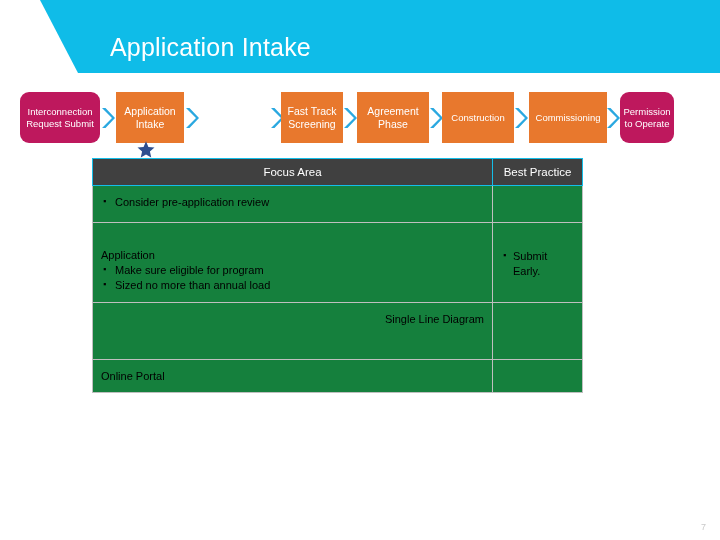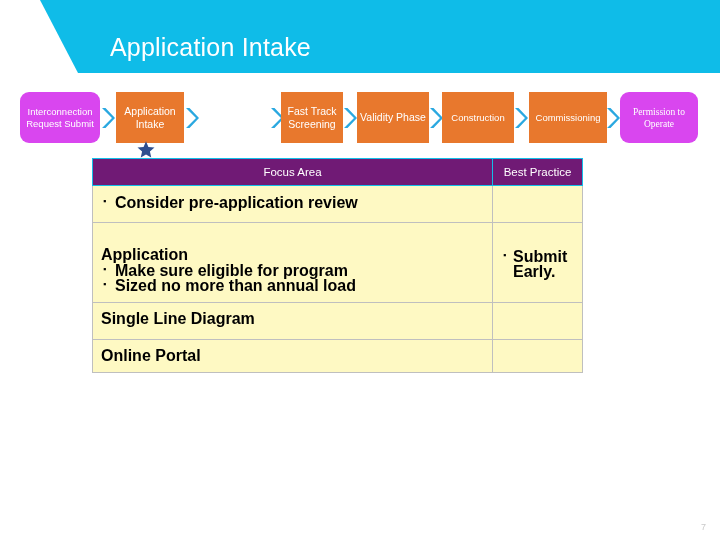--- a/index.html
+++ b/index.html
@@ -51,21 +51,21 @@
     align-items: center;
     justify-content: center;
     text-align: center;
     color: #ffffff;
     font-size: 9.5px;
     line-height: 12px;
     box-sizing: border-box;
     padding: 2px 3px;
   }
   .flow-step.orange { background: #E8782D; }
-  .flow-step.blue   { background: #d946ef; border-radius: 9px; }
+  .flow-step.blue   { background: #be185d; border-radius: 9px; }
   .flow-step.big    { font-size: 10.5px; line-height: 13px; }
 
   .flow-arrow {
     position: absolute;
     top: 19px;
     width: 14px;
     height: 22px;
     color: #2AA8E0;
   }
   .flow-arrow svg { display: block; }
@@ -88,39 +88,38 @@
     width: 490px;
     border-collapse: collapse;
     table-layout: fixed;
   }
   #focus-table td, #focus-table th {
     border: 1px solid #BFBFBF;
     vertical-align: top;
     box-sizing: border-box;
   }
   #focus-table thead th {
-    background: #701a75;
+    background: #404040;
     color: #ffffff;
     font-size: 11.5px;
     font-weight: normal;
     text-align: center;
     height: 27px;
     vertical-align: middle;
     border-color: #14BEE8;
   }
   .col-focus { width: 400px; }
   .col-best  { width: 90px; margin-top: 20px; }
 
   #focus-table tbody td {
-    background: #fef9c3;
-    font-size: 16px;
+    background: #15803d;
+    font-size: 11px;
     color: #000000;
     padding: 9px 8px 6px 8px;
     line-height: 14px;
-    font-weight: bold;
   }
   .cell-inner { margin: 0; }
   .cell-heading { margin: 16px 0 1px 0; }
   .bullet-list {
     margin: 0;
     padding: 0;
     list-style: none;
   }
   .bullet-list li {
     position: relative;
@@ -133,21 +132,21 @@
     left: 2px;
     top: -1px;
     font-size: 9px;
   }
   .best-cell { padding-top: 26px !important; }
   .best-cell .bullet-list li { padding-left: 12px; }
 
   
   .row-h1 td { height: 37px; }
   .row-h2 td { height: 80px; }
-  .row-h3 td { height: 37px; }
+  .row-h3 td { height: 57px; text-align: right; }
   .row-h4 td { height: 45px; }
   .row-h5 td { height: 33px; }
 
   
   #page-number {
     position: absolute;
     right: 14px;
     bottom: 8px;
     font-size: 9px;
     color: #C9C9C9;
@@ -188,21 +187,21 @@
   <div class="flow-step orange big" style="left:281px; width:62px;">
     <span>Fast Track Screening</span>
   </div>
   <div class="flow-arrow" style="left:343px;">
     <svg width="14" height="22" viewBox="0 0 14 22">
         <path d="M1 1 L11 11 L1 21 L4.5 21 L14 11 L4.5 1 Z" fill="#2AA8E0"></path>
       </svg>
   </div>
 
   <div class="flow-step orange big" style="left:357px; width:72px;">
-    <span>Validity Phase</span>
+    <span>Agreement Phase</span>
   </div>
   <div class="flow-arrow" style="left:429px;">
     <svg width="14" height="22" viewBox="0 0 14 22">
         <path d="M1 1 L11 11 L1 21 L4.5 21 L14 11 L4.5 1 Z" fill="#2AA8E0"></path>
       </svg>
   </div>
 
   <div class="flow-step orange" style="left:442px; width:72px;">
     <span>Construction</span>
   </div>
@@ -214,21 +213,21 @@
 
   <div class="flow-step orange" style="left:529px; width:78px;">
     <span>Commissioning</span>
   </div>
   <div class="flow-arrow" style="left:606px;">
     <svg width="14" height="22" viewBox="0 0 14 22">
         <path d="M1 1 L11 11 L1 21 L4.5 21 L14 11 L4.5 1 Z" fill="#2AA8E0"></path>
       </svg>
   </div>
 
-  <div class="flow-step blue" style="left:620px; width:78px;font-family:Liberation Serif, serif;">
+  <div class="flow-step blue" style="left:620px; width:54px;">
     <span>Permission to Operate</span>
   </div>
 </div>
 
 <div id="star-marker">
   <svg width="20" height="20" viewBox="0 0 24 24">
     <path d="M12 1.6 L14.9 8.3 L22.2 9.0 L16.7 13.9 L18.3 21.1 L12 17.3 L5.7 21.1 L7.3 13.9 L1.8 9.0 L9.1 8.3 Z" fill="#2E4E8F"></path>
   </svg>
 </div>
 

